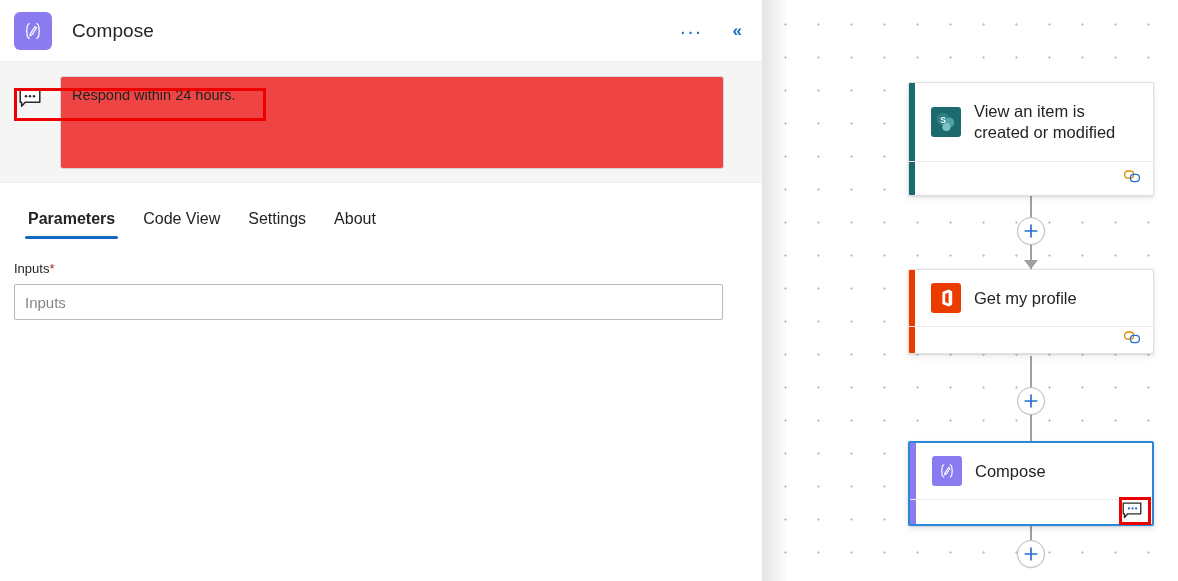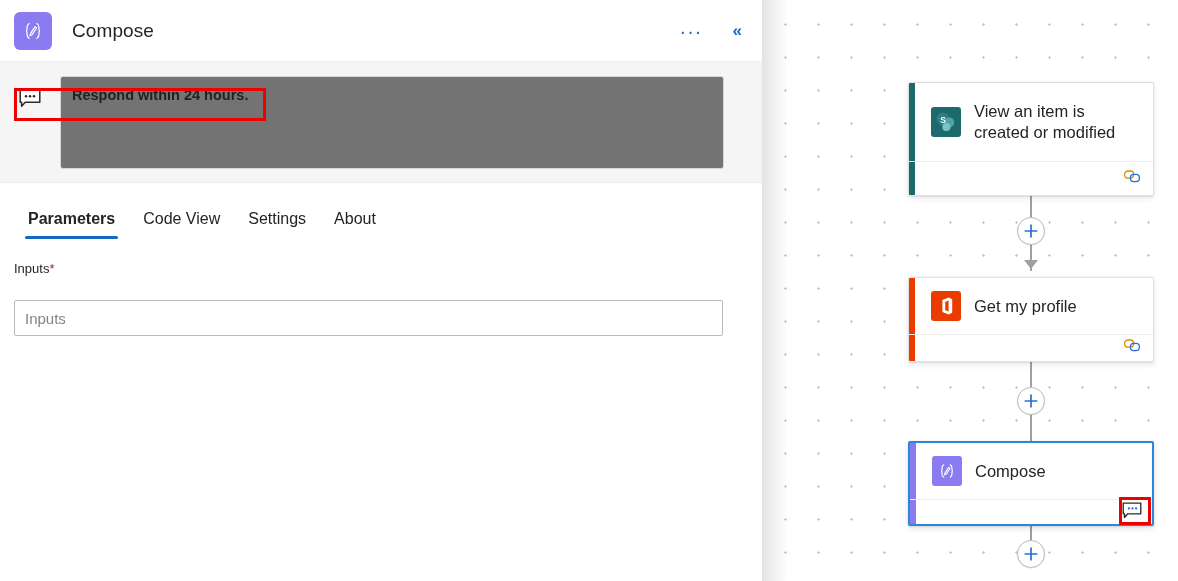--- a/index.html
+++ b/index.html
@@ -67,25 +67,24 @@
   }
   .comment-icon-cell {
     width: 60px;
     flex: none;
     display: flex; align-items: flex-start; justify-content: center;
     padding-top: 13px;
   }
   .comment-box {
     flex: 1;
     height: 93px;
-    background: #737373;
+    background: #ef4444;
     border: 1px solid #d6d6d6;
     border-radius: 3px;
     padding: 9px 11px;
-    font-weight: bold;
   }
   .comment-text {
     font-size: 14.5px;
     color: #222;
     line-height: 18px;
   }
   
   .red-annot {
     position: absolute;
     border: 3px solid #ee0000;
@@ -118,21 +117,21 @@
     left: 11px; right: 11px; bottom: 0;
     height: 3px;
     background: #1668c1;
     border-radius: 2px;
   }
 
   .form-area { padding: 22px 39px 0 14px; }
   .field-label {
     font-size: 13px;
     color: #242424;
-    margin-bottom: 24px;
+    margin-bottom: 8px;
   }
   .req { color: #a4262c; }
   .text-input {
     width: 100%;
     height: 36px;
     border: 1px solid #b9b9b9;
     border-radius: 2px;
     background: #fff;
     font-size: 15px;
     color: #242424;
@@ -202,21 +201,21 @@
     display: flex; align-items: center; justify-content: flex-end;
     padding: 0 10px 0 0;
     position: relative;
   }
   .node.selected {
     border: 2px solid #2b88d8;
     box-shadow: 0 .6px 1.8px rgba(0,0,0,.10), 0 3px 7px rgba(0,0,0,.10);
   }
 
   #node-trigger { left: 146px; top: 82px; width: 246px; height: 114px; }
-  #node-profile { left: 146px; top: 277px; width: 246px; height: 85px; }
+  #node-profile { left: 146px; top: 269px; width: 246px; height: 85px; }
   #node-compose { left: 146px; top: 441px; width: 246px; height: 85px; }
 
   
   .connector {
     position: absolute;
     left: 268px;
     width: 2px;
     background: #a0a0a0;
   }
   #conn-1 { top: 196px; height: 75px; }

